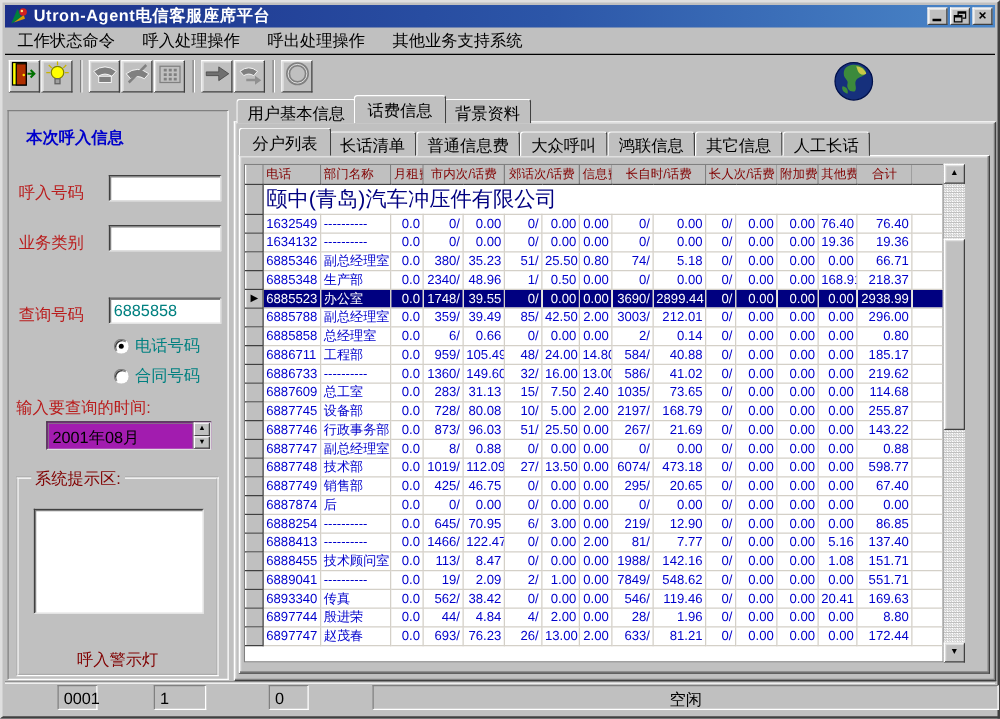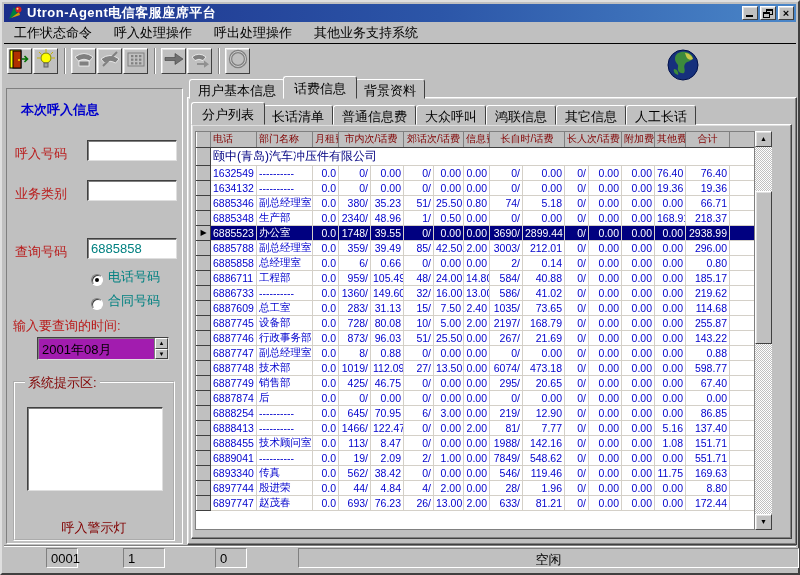--- a/index.html
+++ b/index.html
@@ -26,21 +26,21 @@
   .toolbar { position:absolute; left:2px; top:41px; right:2px; height:42px; border-top:1px solid #000; display:flex; align-items:flex-start; padding:4px 0 0 3px; }
   .tb-btn { width:25px; height:26px; background:#c0c0c0; border:1px solid; border-color:#fff #404040 #404040 #fff; box-shadow:inset 1px 1px 0 #dfdfdf; display:flex; align-items:center; justify-content:center; margin-right:1px; }
   .tb-sep { width:2px; height:26px; border-left:1px solid #808080; border-right:1px solid #fff; margin:0 5px; }
   .globe { position:absolute; left:663px; top:45px; width:36px; height:36px; }
 
   
   .left-panel { position:absolute; left:4px; top:86px; width:177px; height:456px; border:1px solid; border-color:#808080 #ffffff #ffffff #808080; }
   .lp-title { position:absolute; left:14px; top:12px; font-size:13px; font-weight:bold; color:#0000cc; }
   .lp-label { position:absolute; font-size:13px; color:#b91c1c; white-space:nowrap; }
   .lp-input { position:absolute; width:90px; height:21px; background:#fff; border:1px solid; border-color:#404040 #dfdfdf #dfdfdf #404040; box-shadow:inset 1px 1px 0 #808080; font-size:13px; color:#008080; padding:0 3px; font-family:inherit; }
-  .radio-row { position:absolute; display:flex; align-items:flex-end; gap:5px; }
+  .radio-row { position:absolute; display:flex; align-items:center; gap:5px; }
   .radio-circle { width:12px; height:12px; border-radius:50%; background:#fff; border:1px solid; border-color:#808080 #fff #fff #808080; box-shadow:inset 1px 1px 0 #404040; position:relative; }
   .radio-circle.on::after { content:""; position:absolute; left:3px; top:3px; width:4px; height:4px; border-radius:50%; background:#000; }
   .radio-label { font-size:13px; color:#008080; }
   .spinner { position:absolute; left:30px; top:248px; width:132px; height:23px; background:#a21caf; border:1px solid; border-color:#404040 #dfdfdf #dfdfdf #404040; box-shadow:inset 1px 1px 0 #808080; display:flex; }
   .spin-text { flex:1; font-size:13px; color:#000; padding:3px 0 0 4px; }
   .spin-btns { width:14px; display:flex; flex-direction:column; border-left:1px solid #808080; }
   .spin-btn { flex:1; background:#c0c0c0; border:1px solid; border-color:#fff #404040 #404040 #fff; font-size:6px; line-height:8px; text-align:center; color:#000; }
   .groupbox { position:absolute; left:6px; top:292px; width:162px; height:160px; border:2px groove #ffffff; }
   .gb-legend { position:absolute; left:10px; top:-9px; background:#c0c0c0; padding:0 3px; font-size:13px; color:#800000; }
   .prompt-box { position:absolute; left:12px; top:24px; width:136px; height:84px; background:#fff; border:1px solid; border-color:#404040 #dfdfdf #dfdfdf #404040; box-shadow:inset 1px 1px 0 #808080; }
@@ -57,21 +57,21 @@
 
   
   .grid-wrap { position:absolute; left:193px; top:129px; width:560px; height:399px; background:#fff; border:1px solid #808080; z-index:6; overflow:hidden; }
   table.grid { border-collapse:collapse; table-layout:fixed; width:560px; font-size:10.5px; }
   .grid td, .grid th { height:15px; overflow:hidden; white-space:nowrap; padding:0 2px; }
   .grid th { background:#c0c0c0; color:#800000; font-weight:normal; font-size:10px; border-right:1px solid #808080; border-bottom:1px solid #404040; text-align:center; }
   .grid th.lft { text-align:left; }
   .grid td { border-right:1px solid #d4d0c8; border-bottom:1px solid #d4d0c8; color:#0000cc; }
   .grid td.num { text-align:right; }
   .grid td.rowhdr { background:#c0c0c0; border:1px solid; border-color:#fff #404040 #404040 #fff; padding:0; text-align:center; font-size:8px; color:#000; }
-  .grid tr.company td.cname { color:#000080; font-size:12px;margin-top:37px; }
+  .grid tr.company td.cname { color:#000080; font-size:17px;margin-top:37px; }
   .grid tr.sel td { background:#000080; color:#fff; }
   .grid tr.sel td.rowhdr { background:#c0c0c0; color:#000; }
 
   
   .vscroll { position:absolute; left:753px; top:129px; width:17px; height:399px; z-index:7;
     background:conic-gradient(#fff 25%,#c0c0c0 0 50%,#fff 0 75%,#c0c0c0 0) 0 0/2px 2px; }
   .sb-btn { position:absolute; left:0; width:17px; height:16px; background:#c0c0c0; border:1px solid; border-color:#fff #404040 #404040 #fff; box-shadow:inset 1px 1px 0 #dfdfdf; font-size:7px; text-align:center; line-height:14px; color:#000; }
   .sb-thumb { position:absolute; left:0; top:60px; width:17px; height:153px; background:#c0c0c0; border:1px solid; border-color:#fff #404040 #404040 #fff; box-shadow:inset 1px 1px 0 #dfdfdf; }
 
   
@@ -674,21 +674,21 @@
             <td class="num">562/</td>
             <td class="num">38.42</td>
             <td class="num">0/</td>
             <td class="num">0.00</td>
             <td class="num">0.00</td>
             <td class="num">546/</td>
             <td class="num">119.46</td>
             <td class="num">0/</td>
             <td class="num">0.00</td>
             <td class="num">0.00</td>
-            <td class="num">11.75</td>
+            <td class="num">20.41</td>
             <td class="num">169.63</td>
             <td></td>
           </tr>
           <tr>
             <td class="rowhdr"></td>
             <td class="">6897744</td>
             <td class="">殷进荣</td>
             <td class="num">0.0</td>
             <td class="num">44/</td>
             <td class="num">4.84</td>

